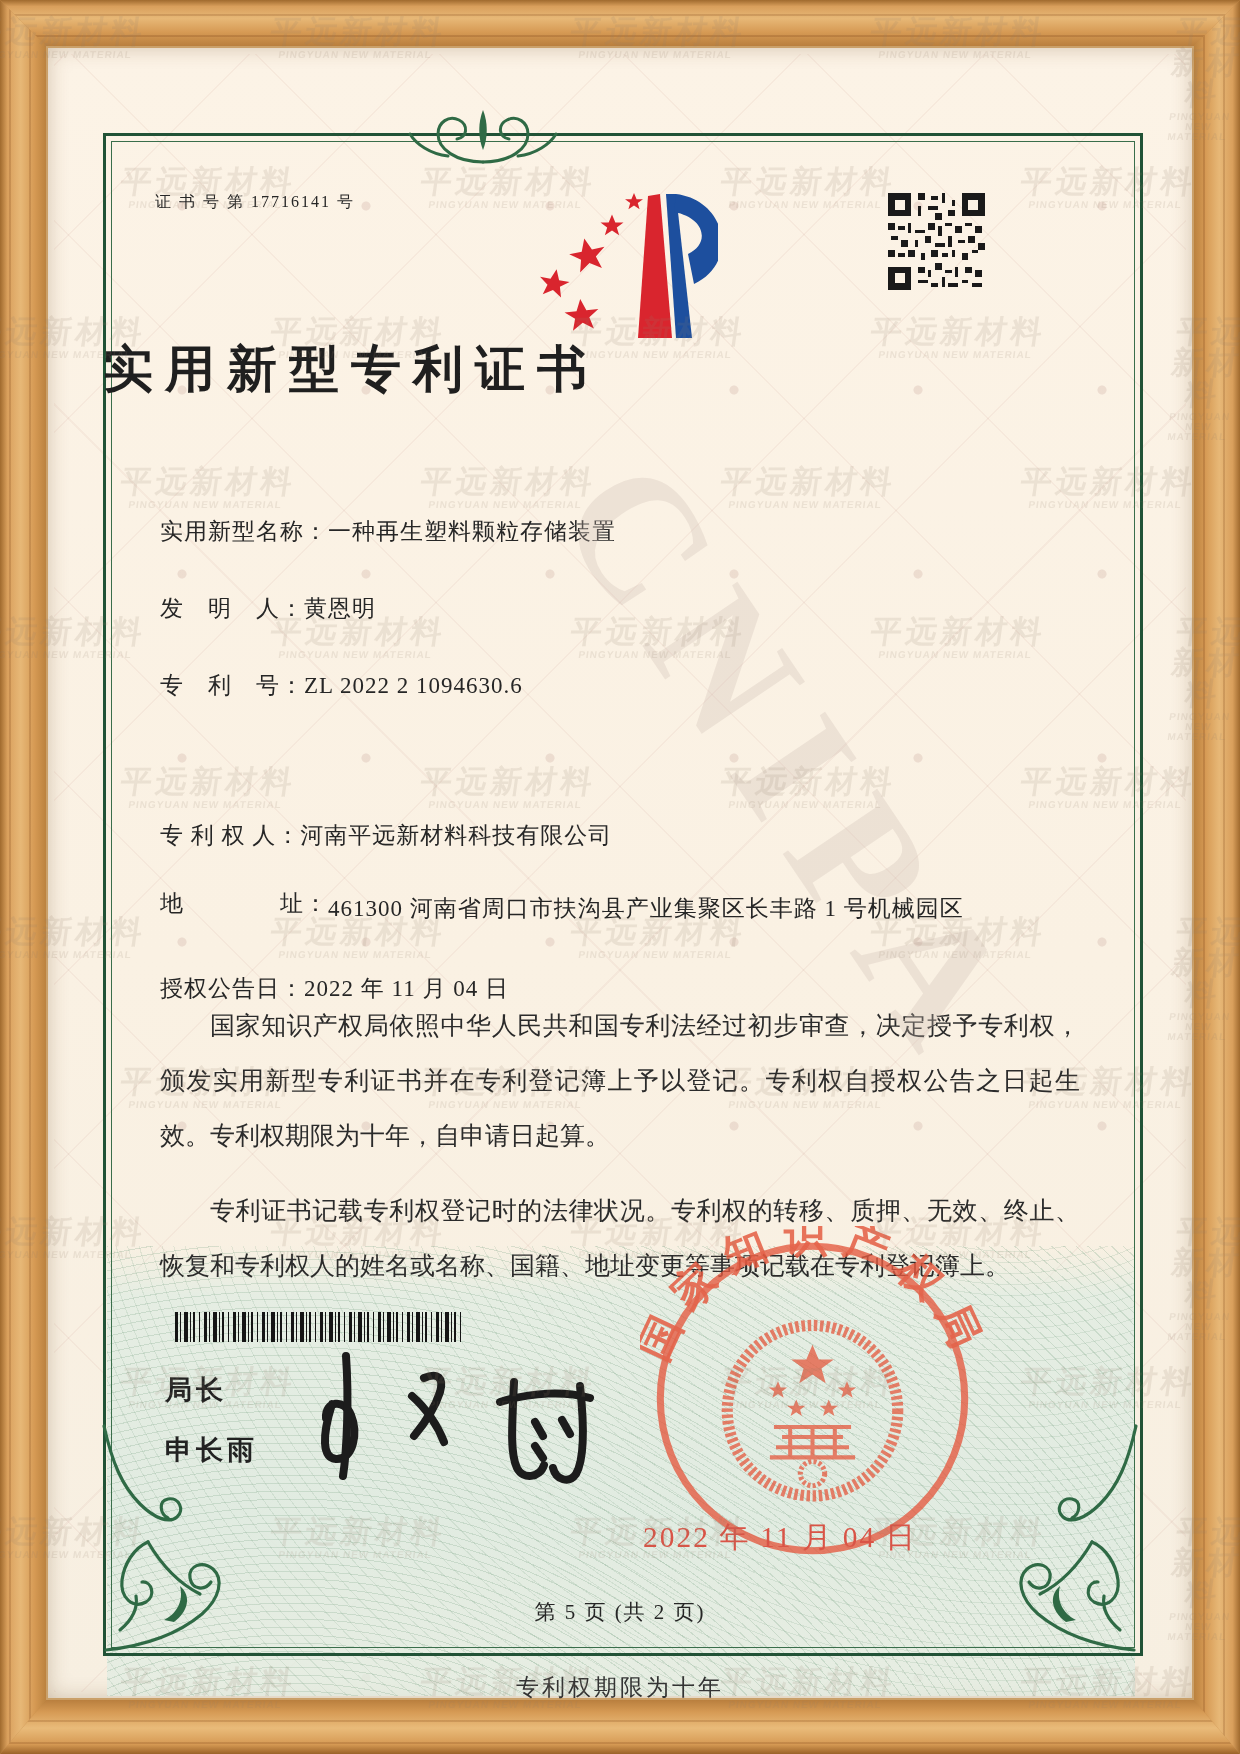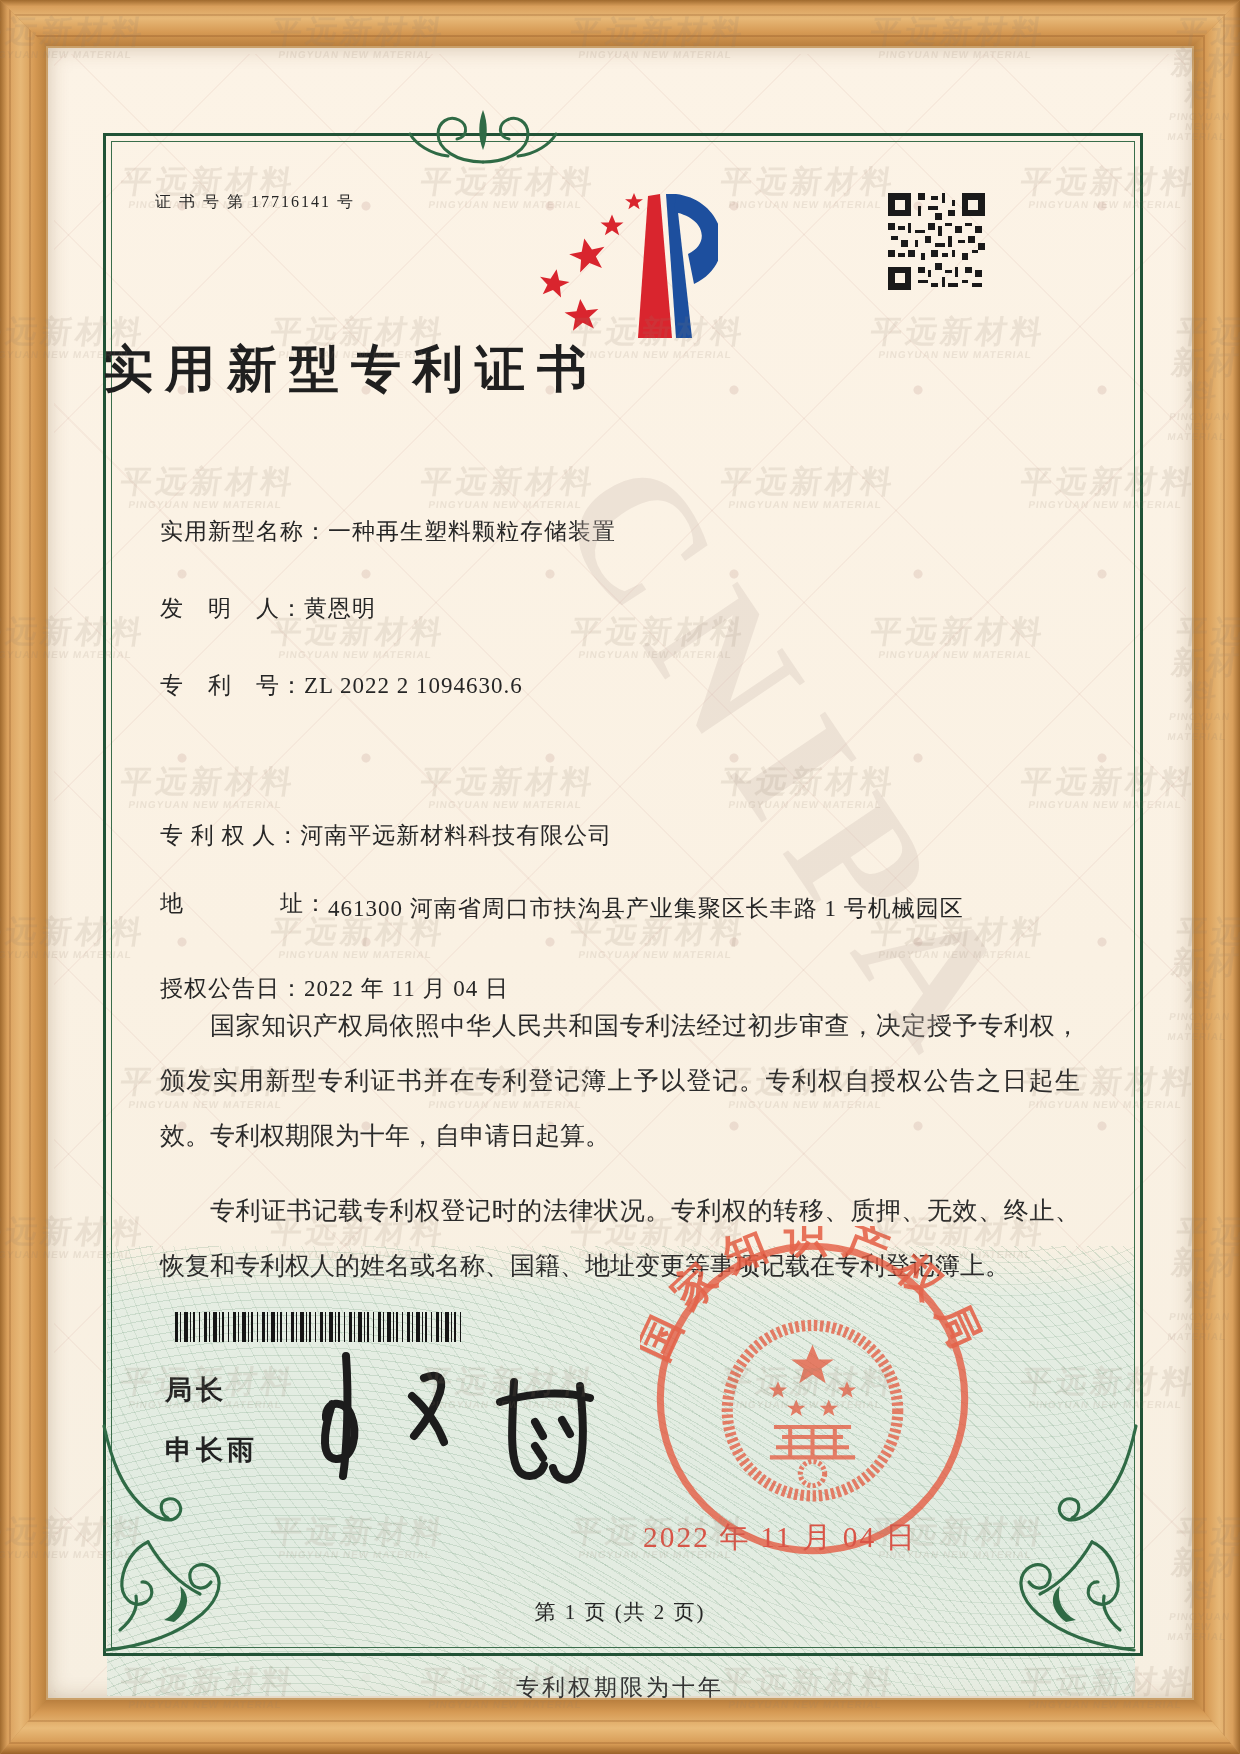--- a/index.html
+++ b/index.html
@@ -276,21 +276,21 @@
         <path transform="translate(16,-2) scale(0.9)" stroke="none" d="M0 -10 L2.9 -3.1 10 -3.1 4.2 1.2 6.2 8.1 0 4 -6.2 8.1 -4.2 1.2 -10 -3.1 -2.9 -3.1 Z"></path>
         <g stroke-width="4" fill="none">
           <path d="M-38 16 L38 16 M-30 26 L30 26 M-36 36 L36 36 M-42 46 L42 46"></path>
           <path d="M-22 16 L-22 46 M0 16 L0 46 M22 16 L22 46"></path>
           <circle cy="62" r="12" stroke-width="5" stroke-dasharray="3 2.2"></circle>
         </g>
       </g>
       <text x="138" y="316" font-size="29" fill="#d9483a" letter-spacing="2" text-anchor="middle" font-family="'Liberation Serif',serif">2022 年 11 月 04 日</text>
     </svg>
 
-    <div class="ct" id="page-info">第 1 页 (共 2 页)</div>
+    <div class="ct" id="page-info">第 5 页 (共 2 页)</div>
     <div class="ct" id="continuation">专利权期限为十年</div>
   </div>
 
   <div id="watermarks">
       <div class="wm-tile" style="left: -30px; top: 16px;">
         <span class="wm-l1">平远新材料</span>
         <span class="wm-l2">PINGYUAN NEW MATERIAL</span>
       </div>
       <div class="wm-tile" style="left: 270px; top: 16px;">
         <span class="wm-l1">平远新材料</span>

